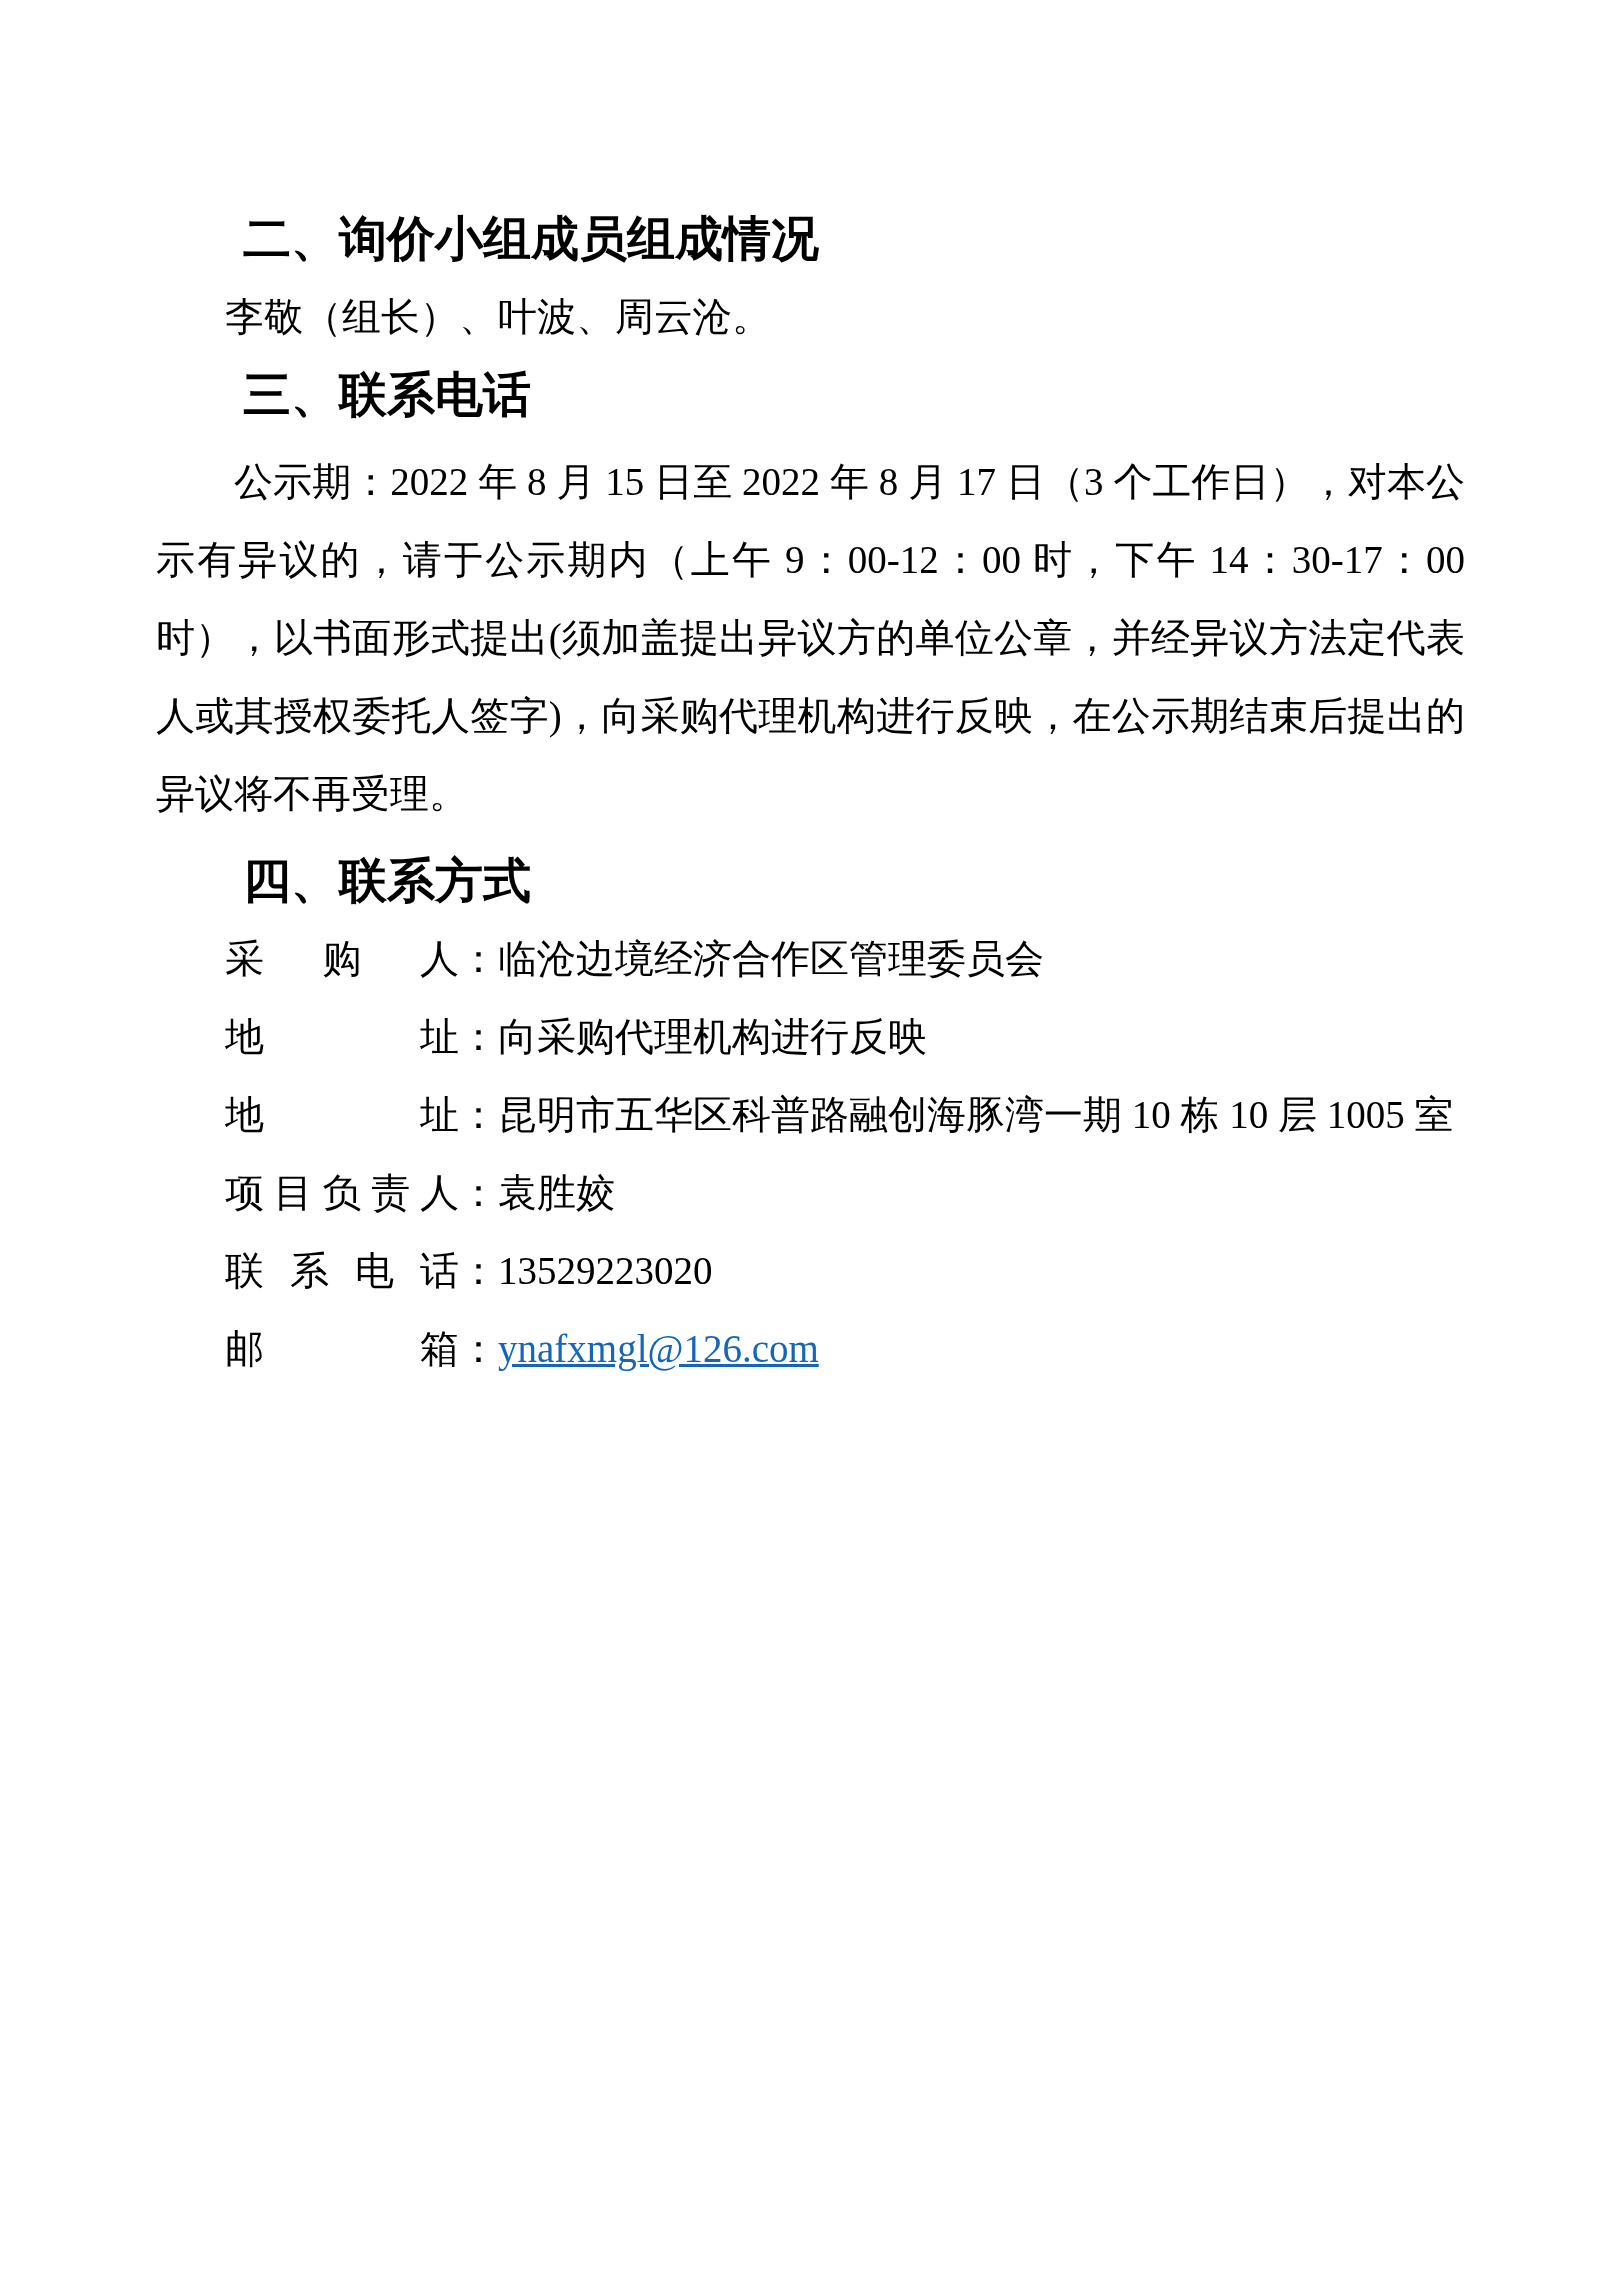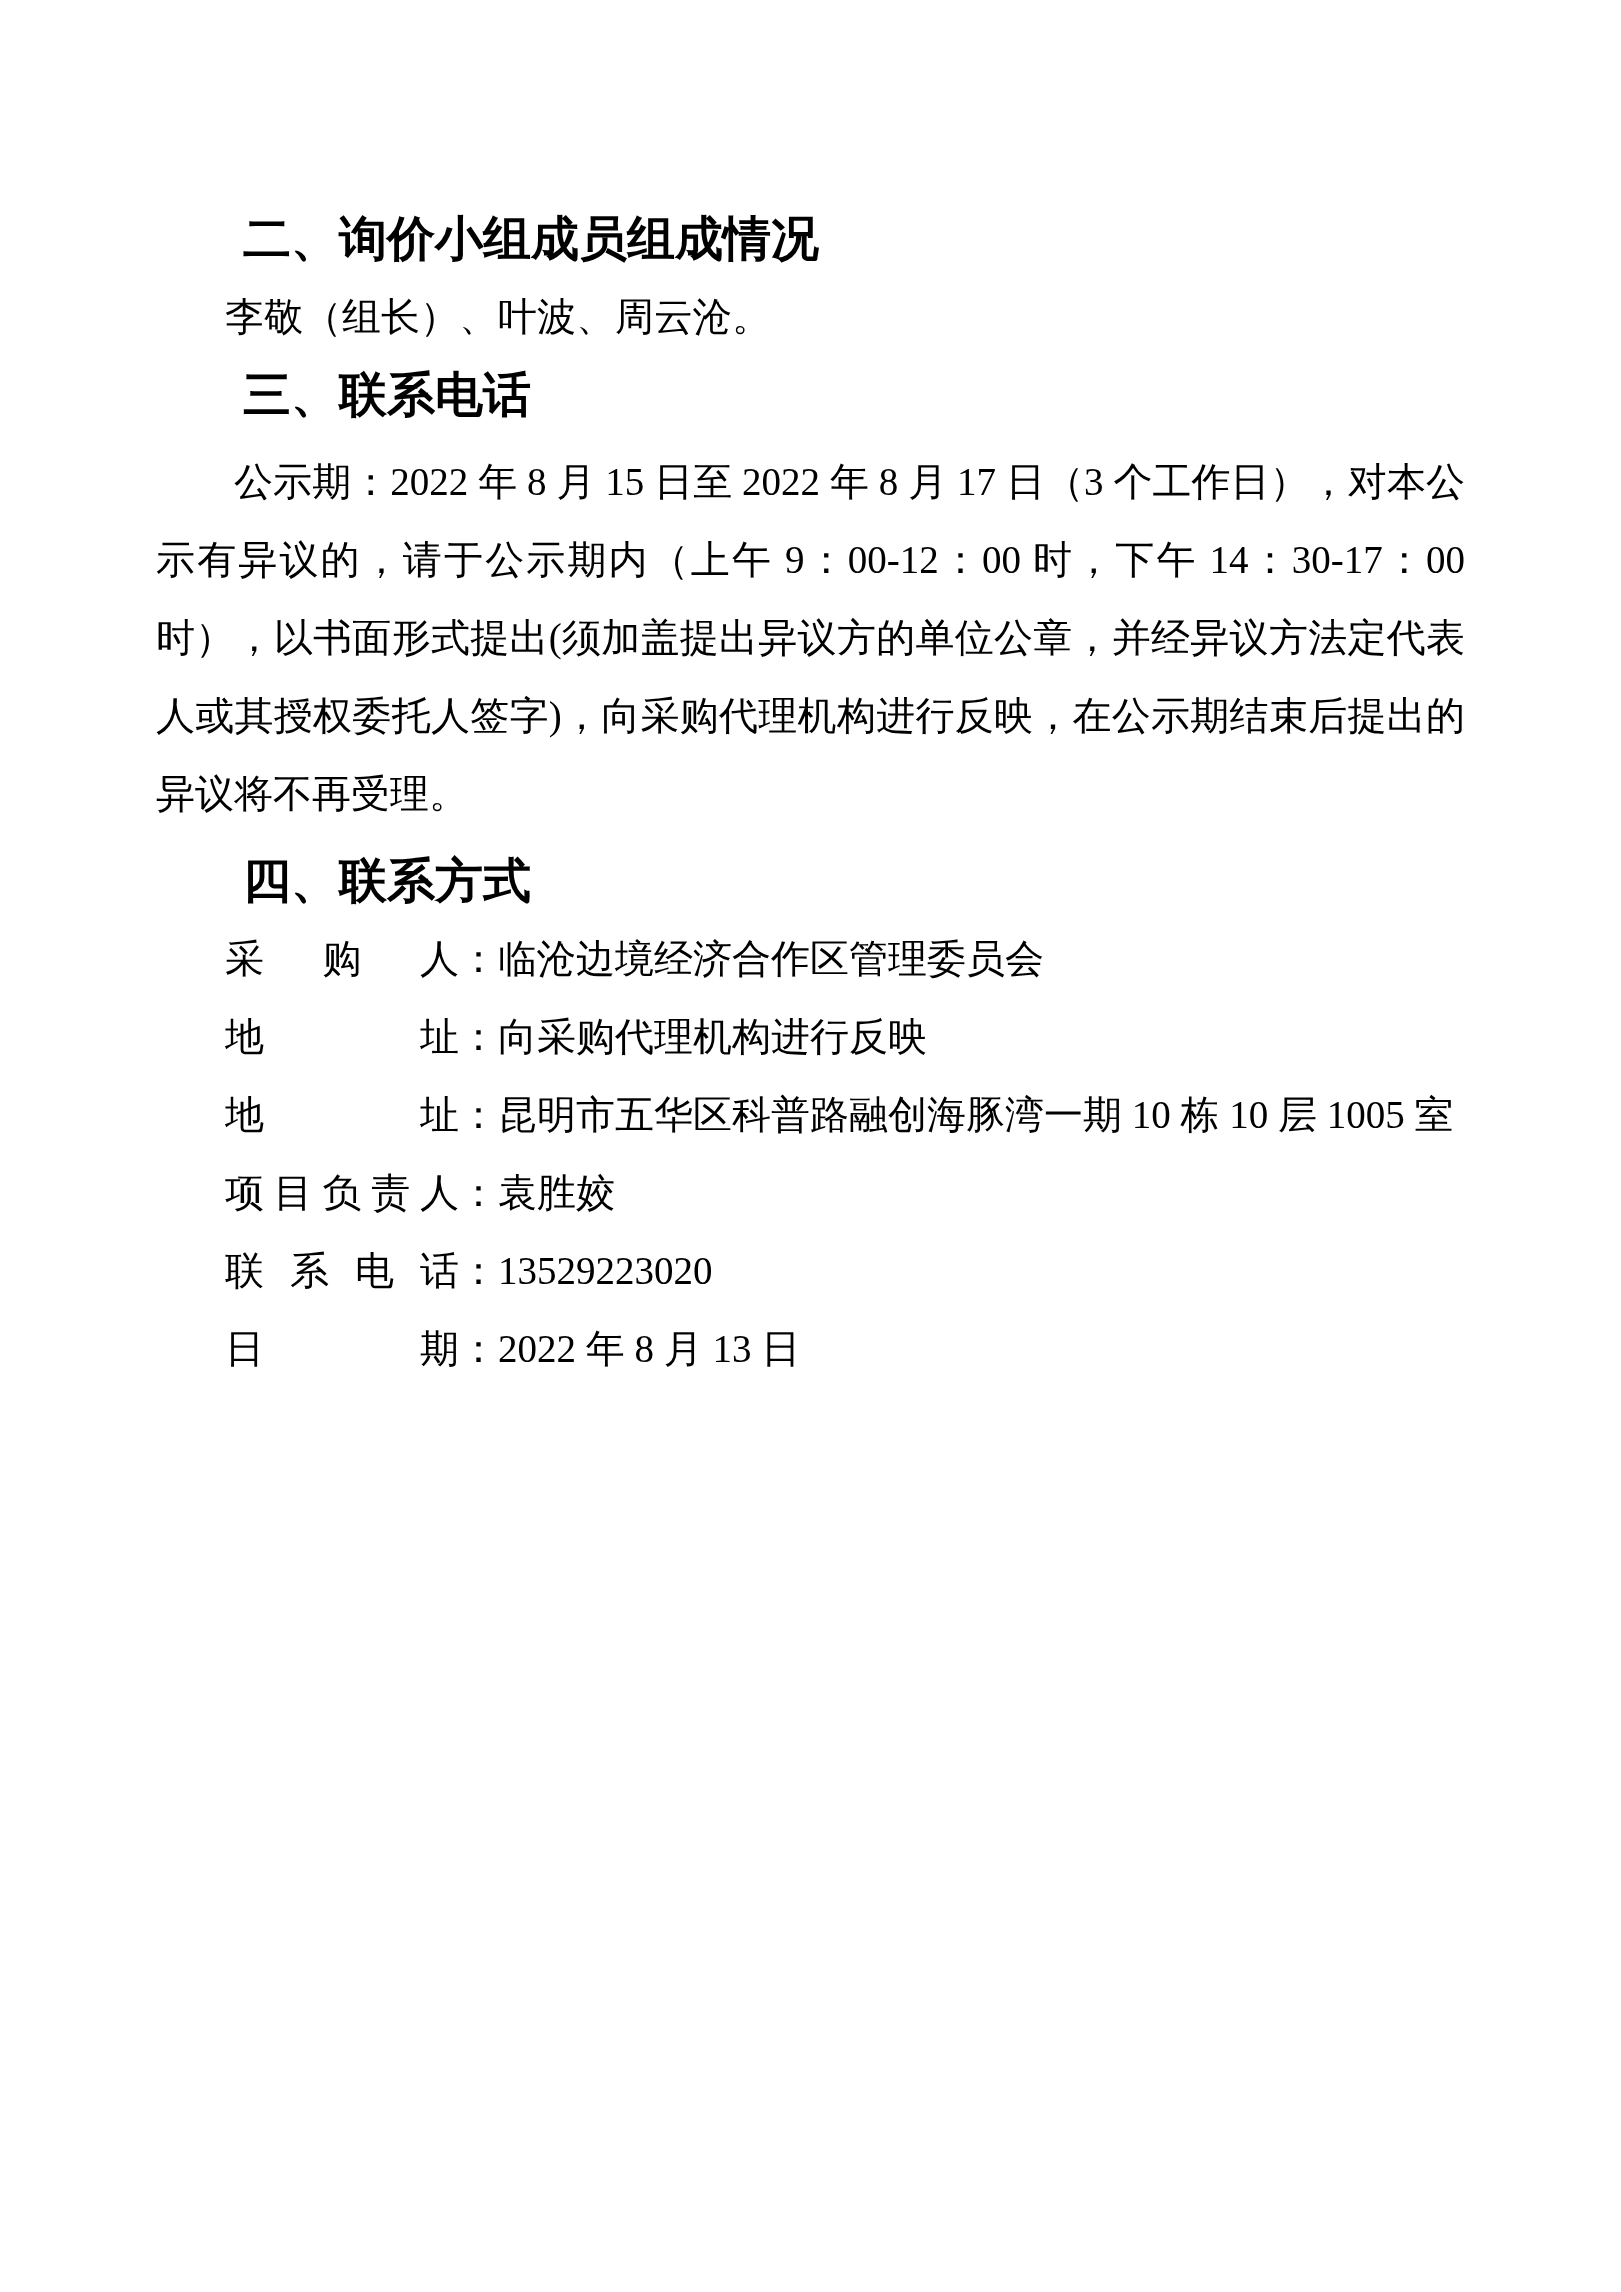--- a/index.html
+++ b/index.html
@@ -81,17 +81,17 @@
 
   <p class="contact-row"><span class="contact-label">地址</span><span class="colon">：</span><span class="contact-value">向采购代理机构进行反映</span></p>
 
 
   <p class="contact-row"><span class="contact-label">地址</span><span class="colon">：</span><span class="contact-value">昆明市五华区科普路融创海豚湾一期 10 栋 10 层 1005 室</span></p>
 
   <p class="contact-row"><span class="contact-label">项目负责人</span><span class="colon">：</span><span class="contact-value">袁胜姣</span></p>
 
   <p class="contact-row"><span class="contact-label">联系电话</span><span class="colon">：</span><span class="contact-value">13529223020</span></p>
 
+  <p class="contact-row"><span class="contact-label">邮箱</span><span class="colon">：</span><a class="contact-value email-link">ynafxmgl@126.com</a></p>
 
-  <p class="contact-row"><span class="contact-label">日期</span><span class="colon">：</span><span class="contact-value">2022 年 8 月 13 日</span></p>
 
 </div>
 
 
 </body></html>

